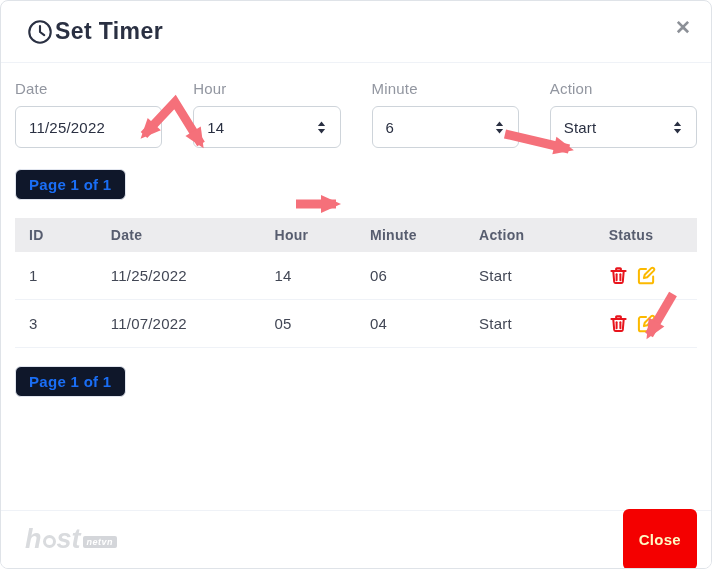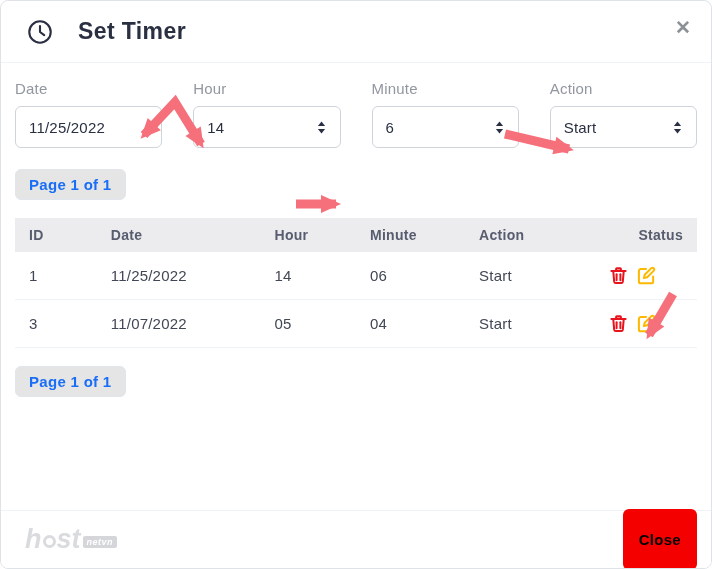--- a/index.html
+++ b/index.html
@@ -7,21 +7,21 @@
   body { font-family: "Liberation Sans", "DejaVu Sans", sans-serif; letter-spacing: .2px; }
 
   .modal {
     position: relative; width: 712px; height: 569px;
     background: #fff; border: 1px solid #dfe3e8; border-radius: 8px;
     overflow: hidden;
   }
 
   
   .modal-header {
-    display: flex; align-items: center; gap: 25px;
+    display: flex; align-items: center; gap: 2px;
     height: 62px; padding: 0 24px 0 26px;
     border-bottom: 1px solid #eff2f7;
   }
   .modal-title { font-size: 23px; font-weight: 600; color: #2a3042; letter-spacing: .4px; }
   .clock-ic { width: 26px; height: 26px; display: inline-flex; }
   .close-x {
     position: absolute; top: 17px; right: 20px;
     background: none; border: none; cursor: pointer;
     color: #8c9097; font-size: 19px; font-weight: 700; line-height: 1;
   }
@@ -42,21 +42,21 @@
   .caret { width: 11px; height: 13px; flex: none; }
 
   .edit-row { text-align: center; margin-top: 27px; }
   .btn-edit {
     background: #0d6ef5; color: #fff; border: none; border-radius: 4px;
     padding: 9px 15px; font-size: 15px; font-weight: 600; cursor: pointer;
     font-family: inherit; letter-spacing: .3px;
   }
 
   .page-btn {
-    display: inline-block; background: #e5e5e5; border: 1px solid #e1e5ee; border-radius: 6px;
+    display: inline-block; background: #0f172a; border: 1px solid #e1e5ee; border-radius: 6px;
     padding: 6px 13px; color: #1a6ef5; font-size: 15px; font-weight: 600;
     cursor: pointer; font-family: inherit; letter-spacing: .3px; text-align: right;
   }
   .page-top { margin-top: 21px; }
   .page-bottom { margin-top: 18px; }
 
   
   table.timers { width: 100%; border-collapse: collapse; margin-top: 18px; }
   table.timers th {
     background: #ececee; text-align: left; font-size: 14px; font-weight: 600;
@@ -64,36 +64,36 @@
   }
   table.timers td {
     font-size: 15px; color: #424755; padding: 14px 14px;
     border-bottom: 1px solid #eff2f7;
   }
   table.timers th:nth-child(1), table.timers td:nth-child(1) { width: 12%; }
   table.timers th:nth-child(2), table.timers td:nth-child(2) { width: 24%; }
   table.timers th:nth-child(3), table.timers td:nth-child(3) { width: 14%; }
   table.timers th:nth-child(4), table.timers td:nth-child(4) { width: 16%; }
   table.timers th:nth-child(5), table.timers td:nth-child(5) { width: 19%; }
-  table.timers th:nth-child(6), table.timers td:nth-child(6) { width: 15%; text-align: right; }
+  table.timers th:nth-child(6), table.timers td:nth-child(6) { width: 15%; }
   .row-actions { display: flex; align-items: center; gap: 9px; }
   .icon-btn { background: none; border: none; padding: 0; cursor: pointer; line-height: 0; }
 
   
   .modal-footer {
     position: absolute; left: 0; right: 0; bottom: 0; height: 58px;
     border-top: 1px solid #eff2f7;
     display: flex; align-items: center; justify-content: space-between;
     padding: 0 14px 0 24px; background: #fff;
   }
   .logo { display: flex; align-items: baseline; color: #d9dbde; font-weight: 700; font-style: italic; font-size: 27px; letter-spacing: 0; }
   .logo .globe { display: inline-block; width: 13px; height: 13px; border: 3.5px solid #d9dbde; border-radius: 50%; margin: 0 1px; align-self: center; transform: translateY(2px); }
   .logo .badge { background: #d4d6da; color: #fff; font-size: 9px; font-weight: 700; padding: 1px 4px; border-radius: 2px; margin-left: 2px; letter-spacing: .5px; transform: translateY(-3px); display: inline-block; }
   .btn-close-red {
-    background: #f40000; color: #000000; border: none; border-radius: 6px;
+    background: #f40000; color: #fef9c3; border: none; border-radius: 6px;
     padding: 22px 16px; font-size: 15px; font-weight: 600; cursor: pointer;
     font-family: inherit; letter-spacing: .3px; margin-left: 40px;
   }
 
   
   .arrows { position: absolute; inset: 0; width: 712px; height: 569px; pointer-events: none; }
 </style>
 </head>
 <body>
 

